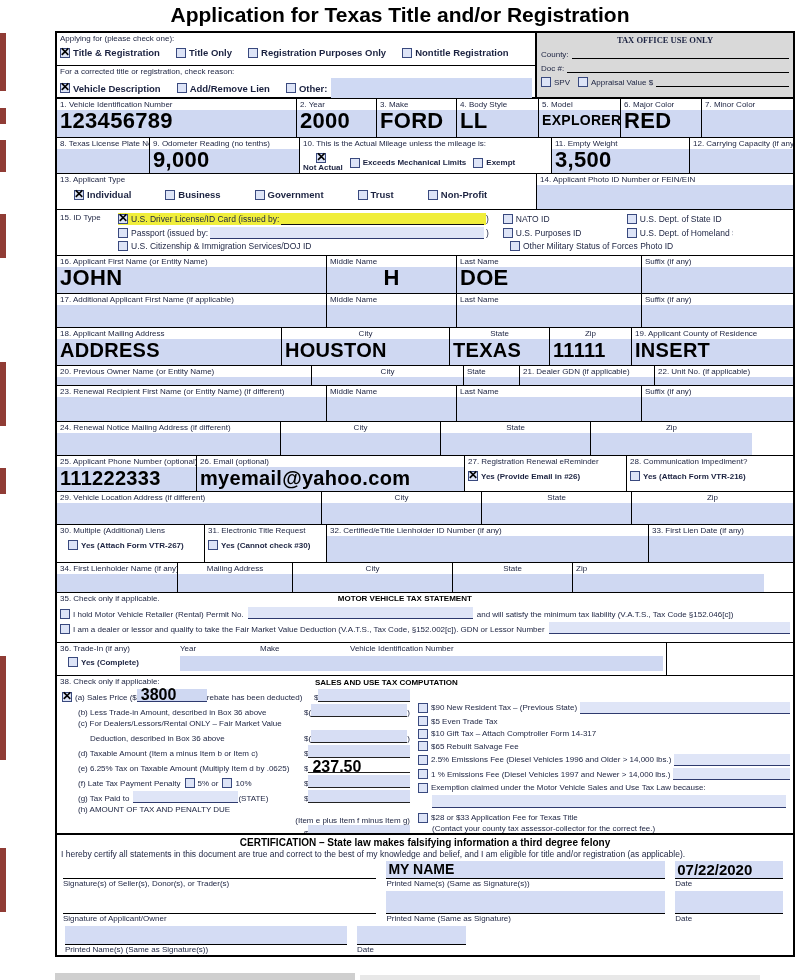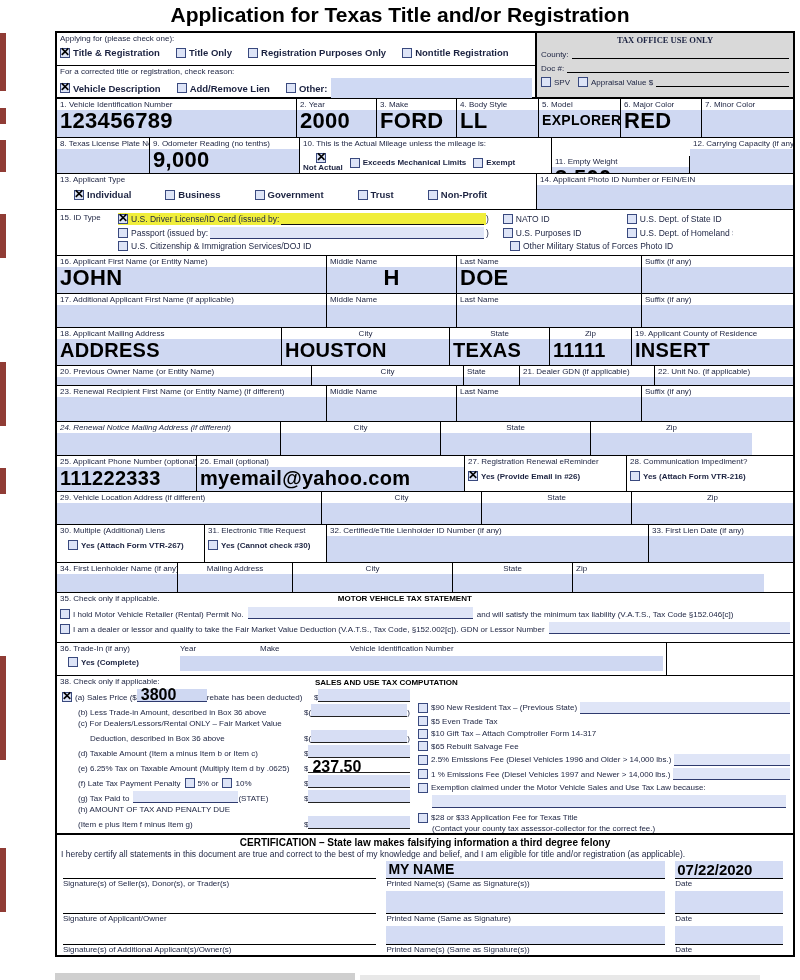--- a/index.html
+++ b/index.html
@@ -188,21 +188,21 @@
           <span class="opt" style="margin-right:7px;">
             <span class="cb"></span>
             <span class="optlbl sm">Exceeds Mechanical Limits</span>
             </span>
           <span class="opt" style="margin-right:0;">
             <span class="cb"></span>
             <span class="optlbl sm">Exempt</span>
             </span>
         </div>
         </div>
-      <div class="c fc" style="width:138px;margin-top:18px;">
+      <div class="c fc" style="width:138px;">
         <div class="lbl">11. Empty Weight</div>
         <div class="val" style="font-size:22px;">3,500</div>
         </div>
       <div class="c fc last" style="width:103px;">
         <div class="lbl">12. Carrying Capacity (if any)</div>
         <div class="val"></div>
         </div>
     </div>
 
     <div class="r" style="height:36px;">
@@ -371,21 +371,21 @@
         </div>
       <div class="c fc" style="width:185px;">
         <div class="lbl">Last Name</div>
         </div>
       <div class="c fc last" style="width:151px;">
         <div class="lbl">Suffix (if any)</div>
         </div>
     </div>
 
     <div class="r" style="height:34px;">
-      <div class="c fc" style="width:224px;font-style:italic;">
+      <div class="c fc" style="width:224px;">
         <div class="lbl">24. Renewal Notice Mailing Address (if different)</div>
         </div>
       <div class="c fc" style="width:160px;">
         <div class="lbl" style="text-align:center;">City</div>
         </div>
       <div class="c fc" style="width:150px;">
         <div class="lbl" style="text-align:center;">State</div>
         </div>
       <div class="c fc last" style="width:161px;">
         <div class="lbl" style="text-align:center;">Zip</div>
@@ -582,21 +582,21 @@
               <span class="uline" style="width:105px; margin-left:4px;"></span>
               <span>(STATE)</span>
               <span class="amt">
                   <span>$</span>
                   <span class="aline"></span>
                 </span>
             </div>
             <div class="a-line" style="padding-left:16px;">
               <span>(h) AMOUNT OF TAX AND PENALTY DUE</span>
             </div>
-            <div class="a-line" style="padding-left:16px;">
+            <div class="a-line" style="padding-left:16px;flex-direction:column;">
               <span>(Item e plus Item f minus Item g)</span>
               <span class="amt">
                   <span>$</span>
                   <span class="aline"></span>
                 </span>
             </div>
           </div>
 
           <div style="flex:1; padding:12px 0 0 8px;">
             <div class="r38item">
@@ -681,25 +681,20 @@
           <div class="slbl">Printed Name (Same as Signature)</div>
         </div>
         <div class="sigcol" style="width:119px; padding-left:4px;">
           <div class="vzone" style="height:22px;"></div>
           <div class="rule"></div>
           <div class="slbl">Date</div>
         </div>
       </div>
 
       <div class="certrow">
-        <div class="sigcol" style="width:325px;">
-          <div style="height:18px;"></div>
-          <div class="rule"></div>
-          <div class="slbl">Signature(s) of Additional Applicant(s)/Owner(s)</div>
-        </div>
         <div class="sigcol" style="width:292px; padding-left:4px;">
           <div class="vzone" style="height:18px;"></div>
           <div class="rule"></div>
           <div class="slbl">Printed Name(s) (Same as Signature(s))</div>
         </div>
         <div class="sigcol" style="width:119px; padding-left:4px;">
           <div class="vzone" style="height:18px;"></div>
           <div class="rule"></div>
           <div class="slbl">Date</div>
         </div>

